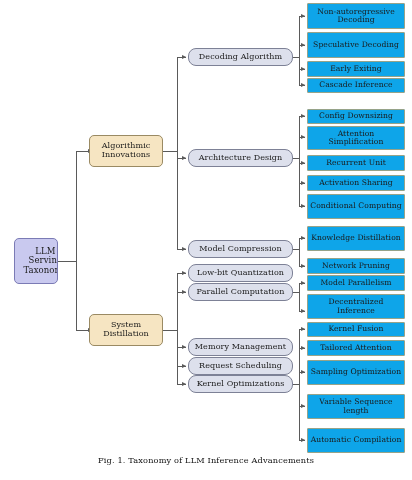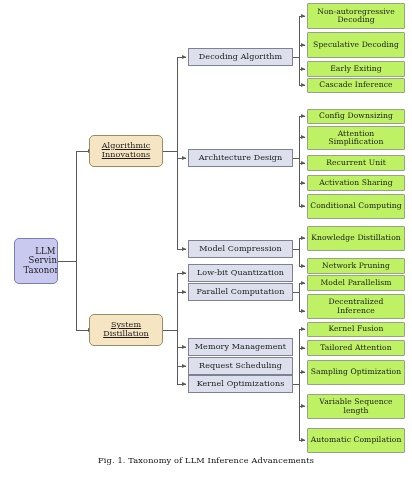--- a/index.html
+++ b/index.html
@@ -58,35 +58,34 @@
     padding: 1px 2px;
   }
 
   
   .node.l2 {
     background: #f6e5c2;
     border-color: #9a8a63;
     border-radius: 5px;
     font-size: 8px;
     padding: 1px 2px;
-    text-decoration: underline;
   }
 
   
   .node.l3 {
     background: #dde0ec;
     border-color: #7d8196;
-    border-radius: 0;
+    border-radius: 8px;
     font-size: 8px;
     padding: 0 3px;
   }
 
   
   .node.leaf {
-    background: #bef264;
+    background: #0ea5e9;
     border-color: #96a389;
     border-radius: 1px;
     font-size: 7.6px;
     padding: 0 2px;
   }
 
   .caption {
     position: absolute;
     left: 0;
     top: 455px;

